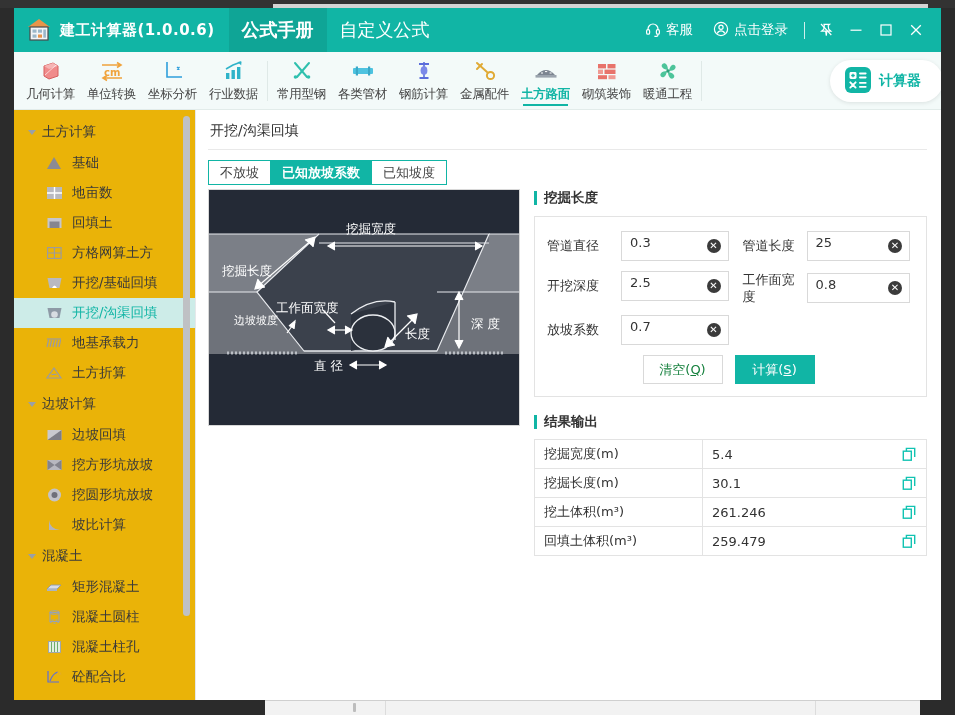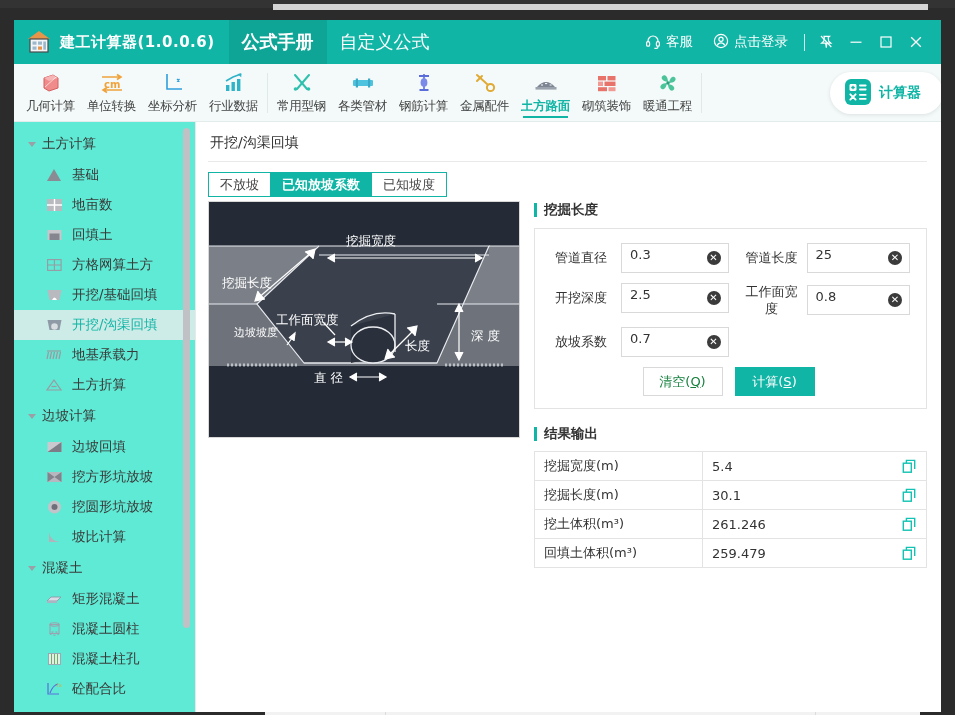--- a/index.html
+++ b/index.html
@@ -14,21 +14,21 @@
   #desktop-top-strip { position:absolute; left:0; top:0; width:955px; height:8px; background:#333333; }
   #desktop-top-bar { position:absolute; left:273px; top:4px; width:655px; height:6px; background:#d4d4d4; }
   #desktop-bottom { position:absolute; left:0; top:700px; width:955px; height:15px; background:#2b2b2b; }
   #bg-window { position:absolute; left:265px; top:700px; width:655px; height:15px; background:#f2f2f2; border-top:1px solid #cfcfcf; }
   #bg-window-div1 { position:absolute; left:385px; top:701px; width:1px; height:14px; background:#dcdcdc; }
   #bg-window-div2 { position:absolute; left:815px; top:701px; width:1px; height:14px; background:#dcdcdc; }
   #bg-dot { position:absolute; left:353px; top:703px; width:3px; height:9px; background:#bdbdbd; border-radius:1px;}
 
   
   #app-window {
-    position:absolute; left:14px; top:20px; width:927px; height:692px;
+    position:absolute; left:14px; top:8px; width:927px; height:692px;
     background:#ffffff; overflow:hidden;
   }
 
   
   #title-bar {
     position:relative; height:44px; background:#11b5a5; display:flex; align-items:stretch;
   }
   #brand { display:flex; align-items:center; padding:0 14px 0 12px; }
   #brand-icon { width:26px; height:26px; margin-right:8px; position:relative; }
   #brand-title { color:#fff; font-size:15px; font-weight:bold; letter-spacing:.5px; white-space:nowrap;}
@@ -61,21 +61,21 @@
   #calc-pill {
     position:absolute; right:-2px; top:8px; height:42px; background:#fff; border-radius:21px;
     display:flex; align-items:center; gap:7px; padding:0 22px 0 14px; cursor:pointer;
     box-shadow:0 1px 4px rgba(0,0,0,.10);
   }
   #calc-pill .cl { color:#11b5a5; font-weight:bold; font-size:14px; }
 
   
   #body-split { display:flex; height:590px; }
   #sidebar {
-    width:182px; background:#5eead4; border-right:1px solid #e6e8ea; position:relative;
+    width:182px; background:#eab308; border-right:1px solid #e6e8ea; position:relative;
     overflow:hidden; padding-top:6px;
   }
   .grp { display:flex; align-items:center; gap:6px; padding:7px 0 7px 14px; font-size:13.5px; color:#3a3a3a; cursor:pointer;}
   .caret { width:0;height:0;border-left:4.5px solid transparent;border-right:4.5px solid transparent;border-top:5.5px solid #9aa0a6;}
   .snode {
     display:flex; align-items:center; gap:8px; height:30px; padding-left:30px; font-size:13.5px;
     color:#3a3a3a; cursor:pointer;
   }
   .snode.active { background:#cdece8; }
   .snode.active .snode-label { color:#11b5a5; }
@@ -95,21 +95,21 @@
   .ctab.active { background:#11b5a5; color:#fff; font-weight:bold; }
   #panes { display:flex; gap:14px;}
   #diagram-box { width:312px; height:237px; border:1px solid #d8d8d8; position:relative; overflow:hidden; background:#242a36;}
   #right-pane { flex:1; }
   .sect-head { display:flex; align-items:center; gap:7px; margin-bottom:9px; }
   .sect-bar { width:3px; height:14px; background:#11b5a5;}
   .sect-title { font-size:13.5px; font-weight:bold; color:#333;}
   #param-box { border:1px solid #e3e3e3; padding:14px 16px 12px 12px; }
   .prow { display:flex; align-items:flex-start; margin-bottom:10px; }
   .pcell { display:flex; align-items:center; width:50%; }
-  .plabel { width:74px; font-size:13px; color:#333; line-height:16px; padding-right:6px;text-align:center;}
+  .plabel { width:74px; font-size:13px; color:#333; line-height:16px; padding-right:6px;}
   .pinput {
     position:relative; flex:1; height:30px; border:1px solid #d9d9d9; background:#fff;
     display:flex; align-items:center; padding:0 28px 7px 8px; font-size:13px; color:#333; cursor:text;
   }
   .clear-ic {
     position:absolute; right:7px; top:50%; transform:translateY(-50%);
     width:14px; height:14px; border-radius:50%; background:#3b3b3b; color:#fff;
     font-size:10px; line-height:14px; text-align:center; cursor:pointer; font-family:"DejaVu Sans",sans-serif;
   }
   #btn-row { display:flex; justify-content:center; gap:12px; margin-top:4px; }

